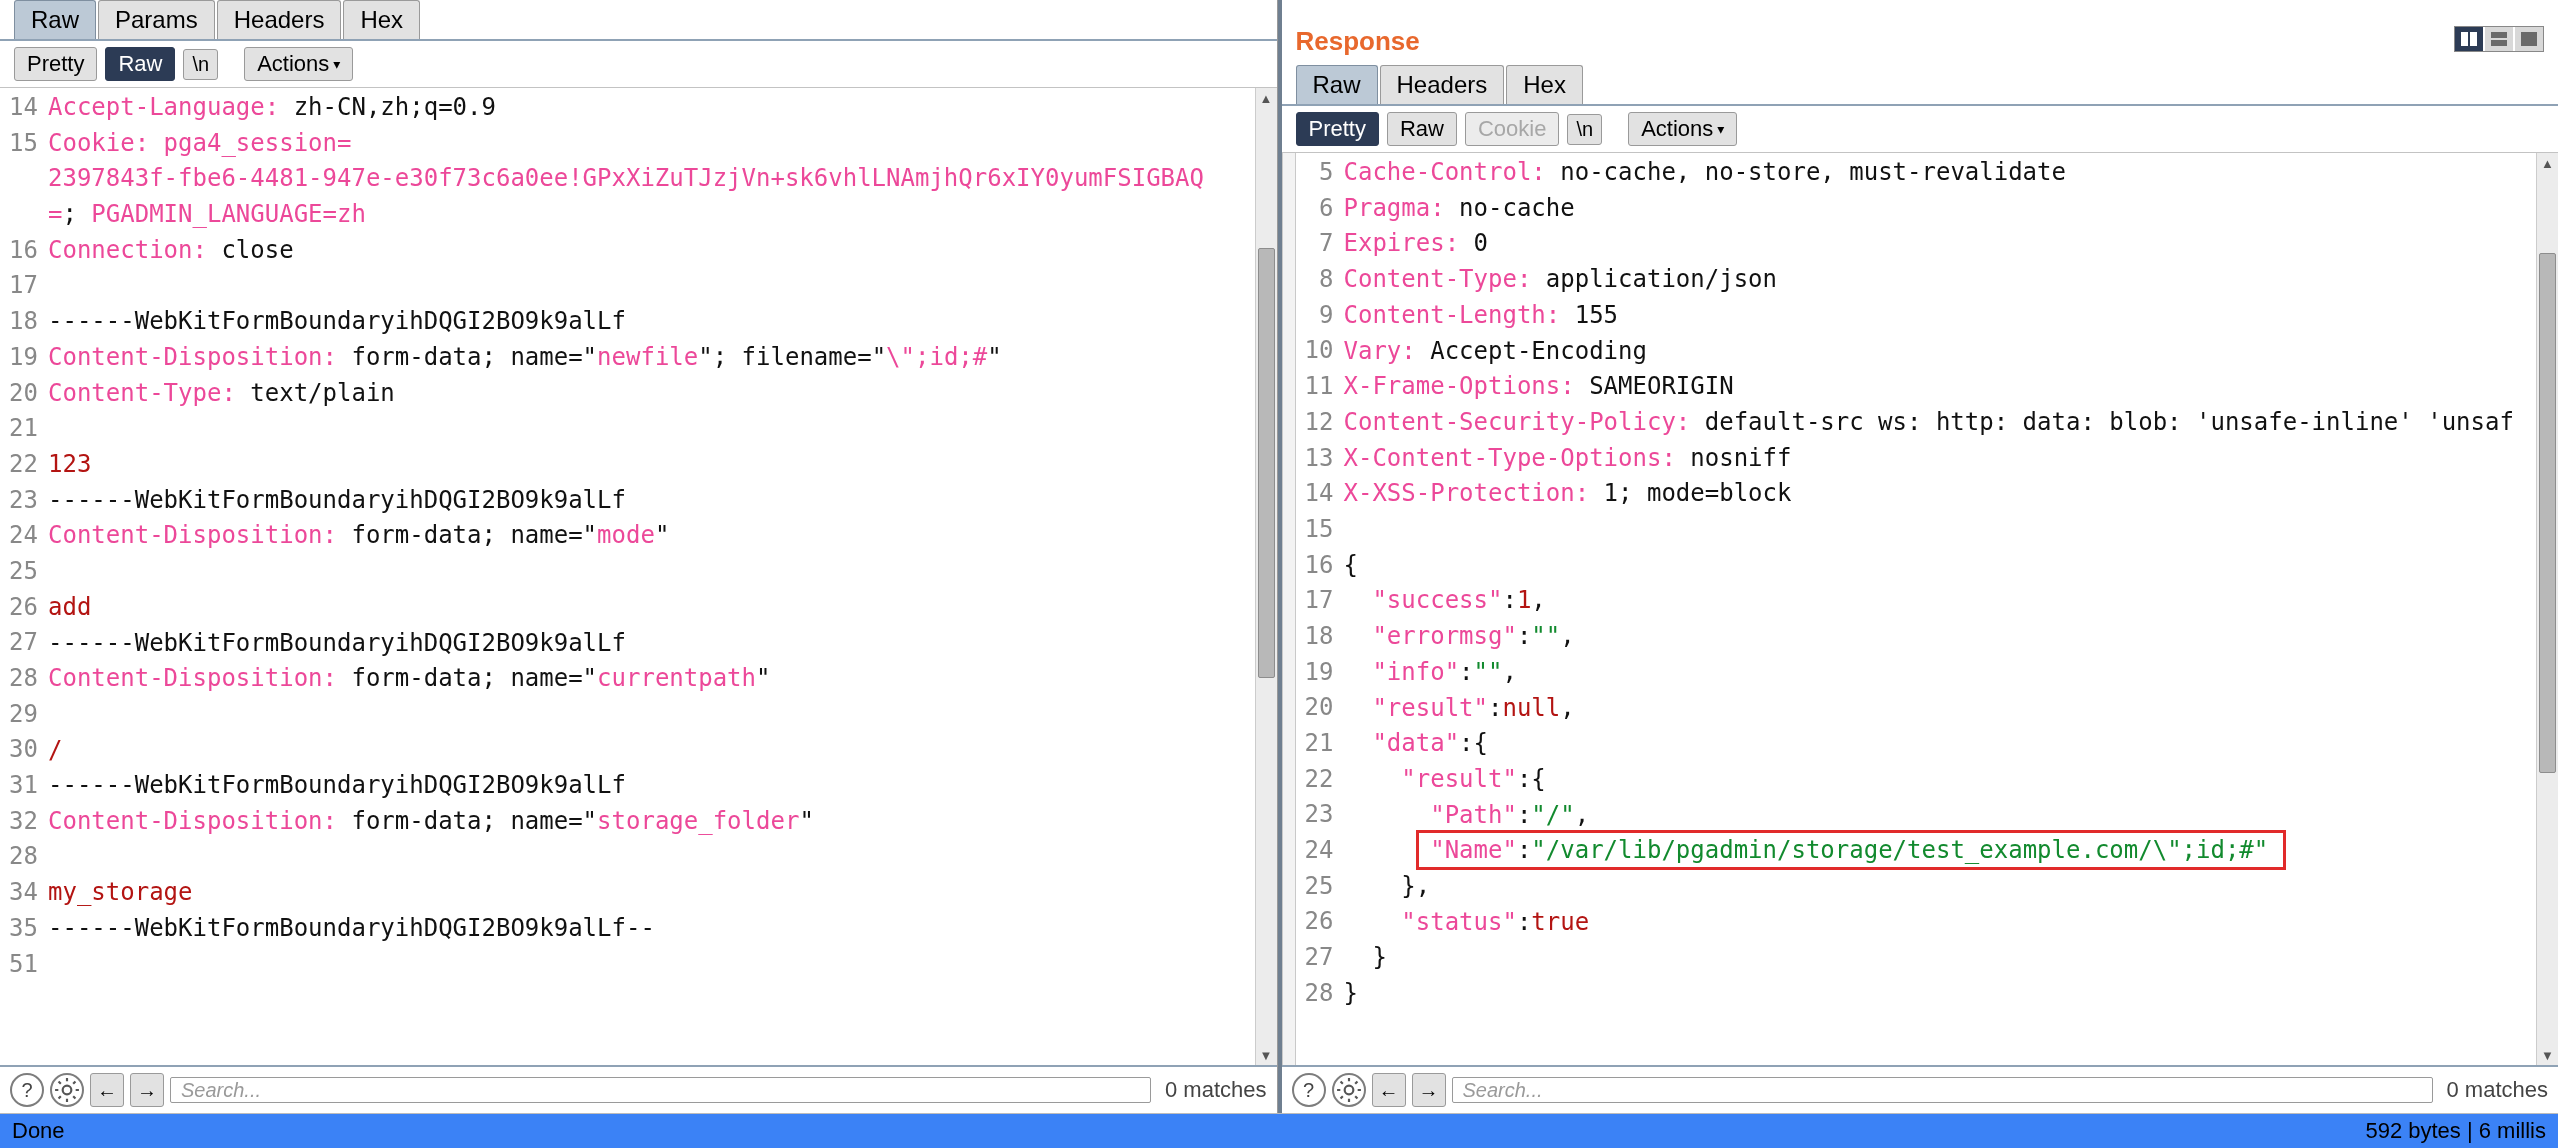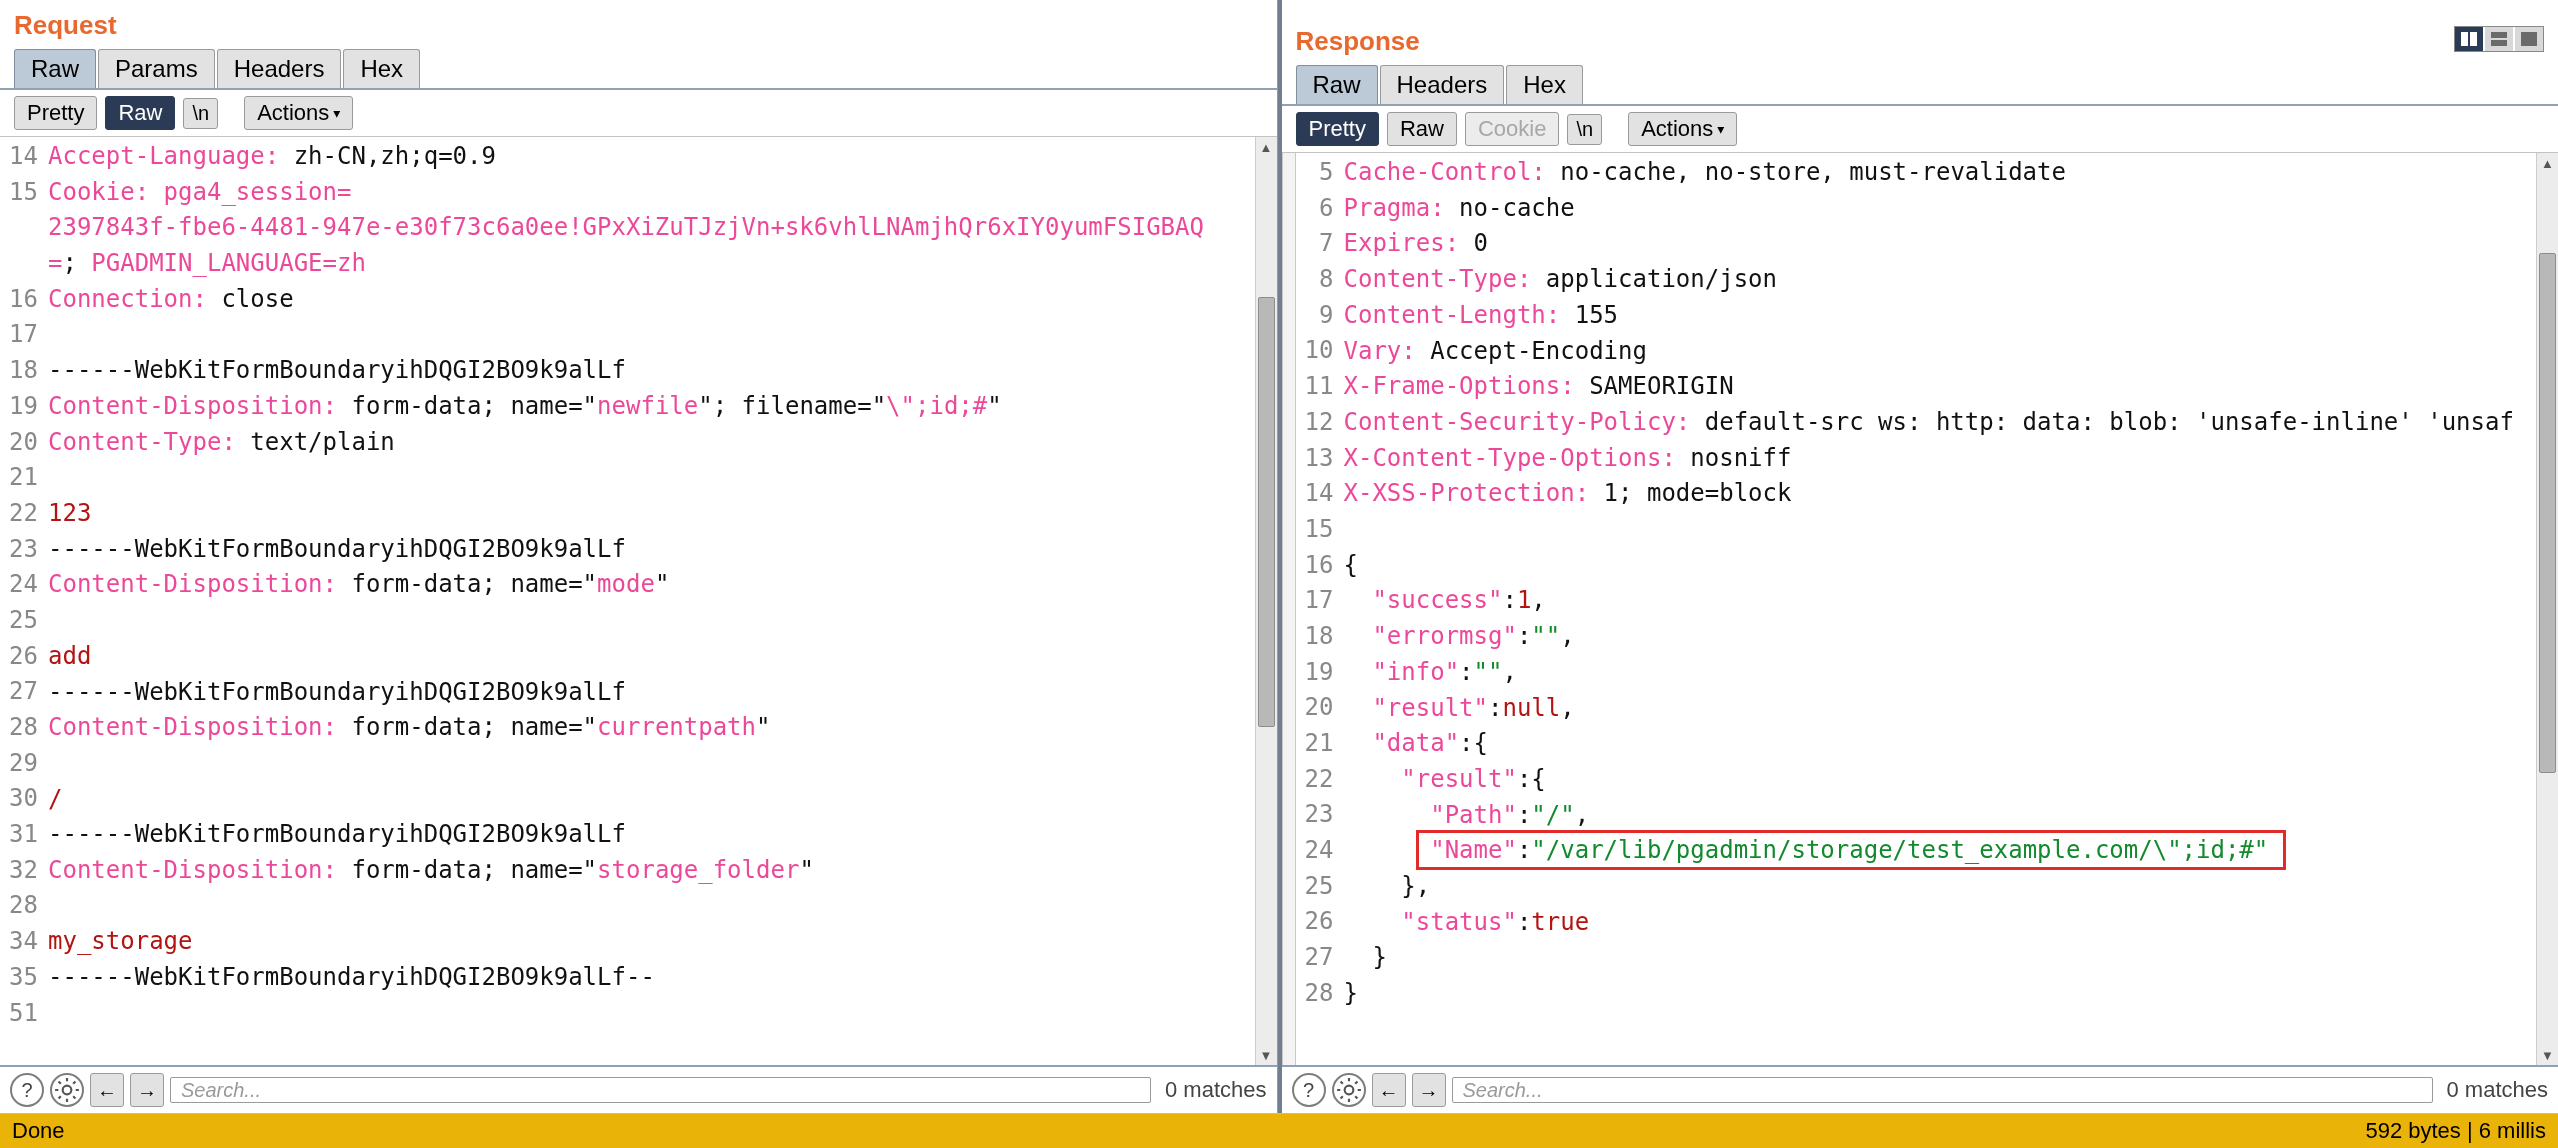--- a/index.html
+++ b/index.html
@@ -50,34 +50,31 @@
   .gutter-handle { width:14px; background:#f3f3f3; border-left:1px solid #c9c9c9; border-right:1px solid #c9c9c9;}
 
   .bottom-bar { display:flex; align-items:center; gap:6px; padding:6px 10px; border-top:2px solid #8fa2b5; background:#fff;}
   .circ { width:34px; height:34px; border:2px solid #7d7d7d; border-radius:50%; display:flex; align-items:center; justify-content:center; font-size:20px; color:#444; cursor:pointer;}
   .gear svg{width:26px;height:26px;}
   .navbtn { width:34px; height:34px; border:1px solid #9a9a9a; background:#e2e2e2; border-radius:3px; display:flex; align-items:center; justify-content:center; font-size:20px; cursor:pointer;}
   .search { flex:1; border:1px solid #9a9a9a; border-radius:2px; height:26px; padding:0 10px; font-size:20px; color:#333;}
   .search::placeholder{color:#9a9a9a; font-style:italic;}
   .matches { font-size:22px; color:#444; padding-left:8px;}
 
-  .statusbar { display:flex; justify-content:space-between; align-items:center; background:#eab308; border-top:1px solid #bcbcbc; padding:4px 12px; font-size:22px;}
+  .statusbar { display:flex; justify-content:space-between; align-items:center; background:#3b82f6; border-top:1px solid #bcbcbc; padding:4px 12px; font-size:22px;}
 
   .divider { width:4px; background:#6f7f90; cursor:col-resize;}
 </style>
 </head>
 <body>
 
 <div class="root">
   <div class="panes">
 
     <div class="pane">
-      <div class="pane-header">
-        <div class="pane-title">Request</div>
-      </div>
       <div class="tab-row" id="req-tabs">
           <div class="tab active">Raw</div>
           <div class="tab">Params</div>
           <div class="tab">Headers</div>
           <div class="tab">Hex</div>
         </div>
       <div class="view-row">
         <div class="vbtn">Pretty</div>
         <div class="vbtn dark">Raw</div>
         <div class="vbtn small">\n</div>

